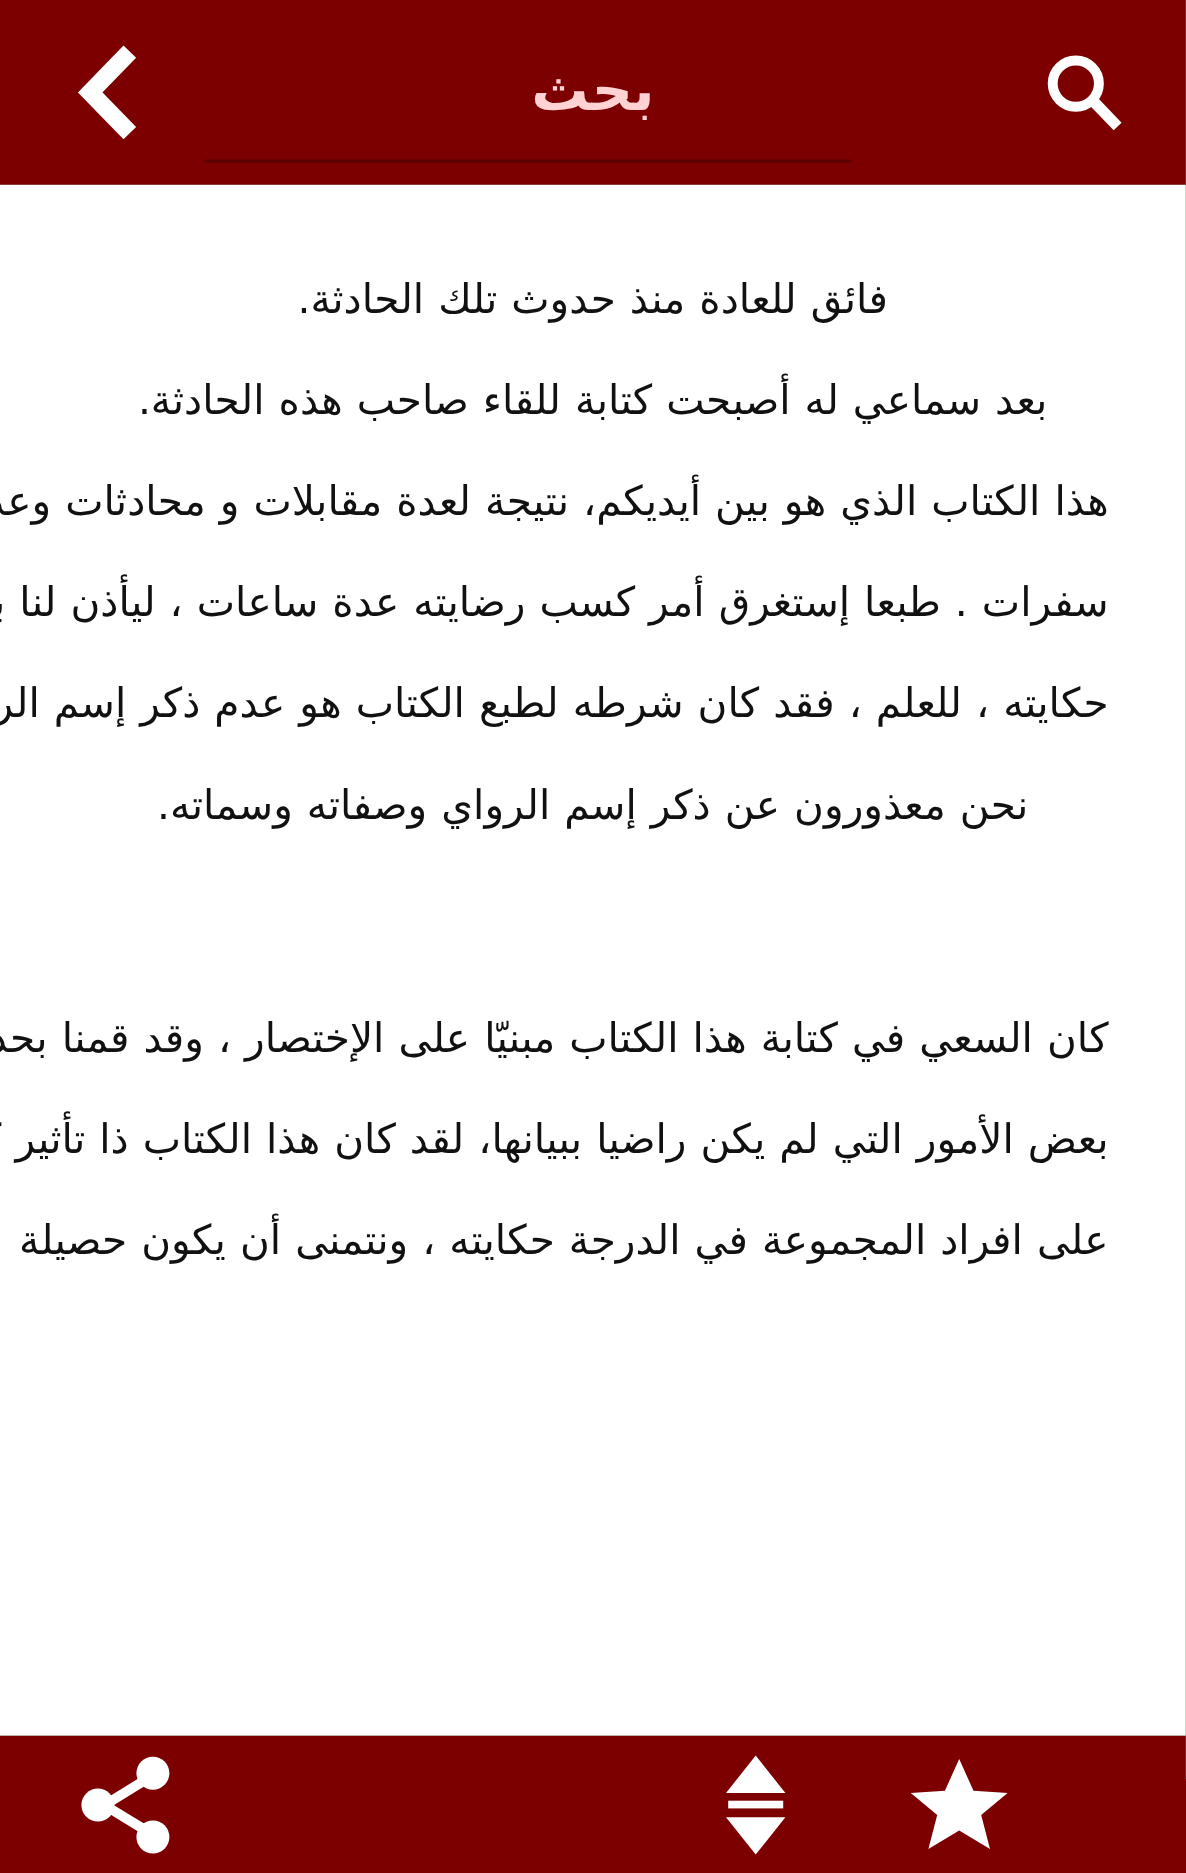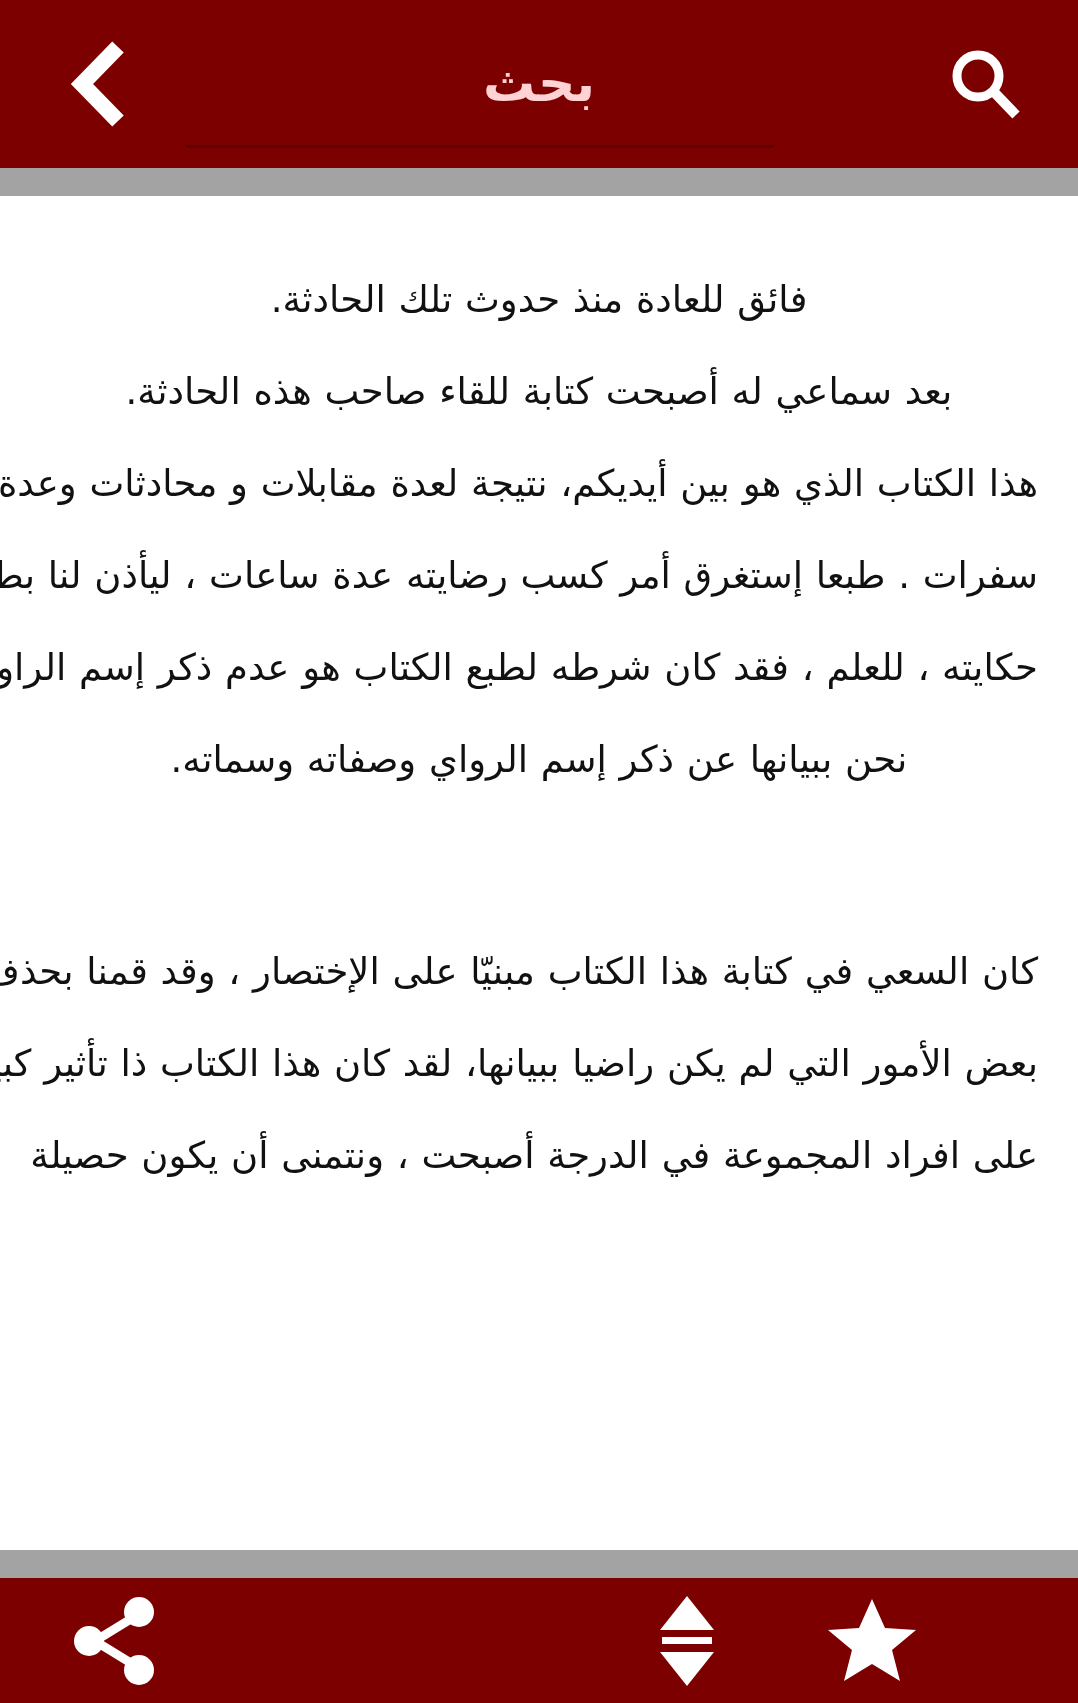--- a/index.html
+++ b/index.html
@@ -10,24 +10,23 @@
     height: 1703px;
     background: #ffffff;
     font-family: "DejaVu Sans", "Liberation Sans", sans-serif;
     overflow: hidden;
   }
 
   .screen {
     position: relative;
     width: 1078px;
     height: 1703px;
-    background: #a3a3a3;
+    background: #14532d;
     display: flex;
     flex-direction: column;
-    gap: 28px;
   }
 
   
   .appbar {
     position: relative;
     width: 100%;
     height: 168px;
     background: #7d0000;
     flex: 0 0 168px;
   }
@@ -95,21 +94,21 @@
     font-family: "DejaVu Sans", "Liberation Sans", sans-serif;
   }
   .search-field::placeholder { color: #a85757; }
 
   
   .reader {
     position: relative;
     flex: 1 1 auto;
     background: #ffffff;
     overflow: hidden;
-    padding: 0 40px;
+    padding: 0 70px;
     direction: rtl;
   }
 
   .reader-inner {
     padding-top: 58px;
   }
 
   .para {
     direction: rtl;
     text-align: center;
@@ -187,29 +186,29 @@
 
   <div class="reader">
     <div class="reader-inner">
 
       <div class="para">
         <span class="line">فائق للعادة منذ حدوث تلك الحادثة.</span>
         <span class="line">بعد سماعي له أصبحت كتابة للقاء صاحب هذه الحادثة.</span>
         <span class="line">هذا الكتاب الذي هو بين أيديكم، نتيجة لعدة مقابلات و محادثات وعدة</span>
         <span class="line">سفرات . طبعا إستغرق أمر كسب رضايته عدة ساعات ، ليأذن لنا بطباعة</span>
         <span class="line">حكايته ، للعلم ، فقد كان شرطه لطبع الكتاب هو عدم ذكر إسم الراوي، لذا</span>
-        <span class="line">نحن ببيانها عن ذكر إسم الرواي وصفاته وسماته.</span>
+        <span class="line">نحن معذورون عن ذكر إسم الرواي وصفاته وسماته.</span>
       </div>
 
       <div class="para-gap"></div>
 
       <div class="para">
         <span class="line">كان السعي في كتابة هذا الكتاب مبنيّا على الإختصار ، وقد قمنا بحذف</span>
         <span class="line">بعض الأمور التي لم يكن راضيا ببيانها، لقد كان هذا الكتاب ذا تأثير كبير</span>
-        <span class="line">على افراد المجموعة في الدرجة أصبحت ، ونتمنى أن يكون حصيلة</span>
+        <span class="line">على افراد المجموعة في الدرجة حكايته ، ونتمنى أن يكون حصيلة</span>
       </div>
 
     </div>
   </div>
 
   <div class="bottombar">
 
     <button class="bottom-icon icon-share" aria-label="مشاركة">
       <span>
         <svg width="94" height="94" viewBox="0 0 94 94" aria-hidden="true">

